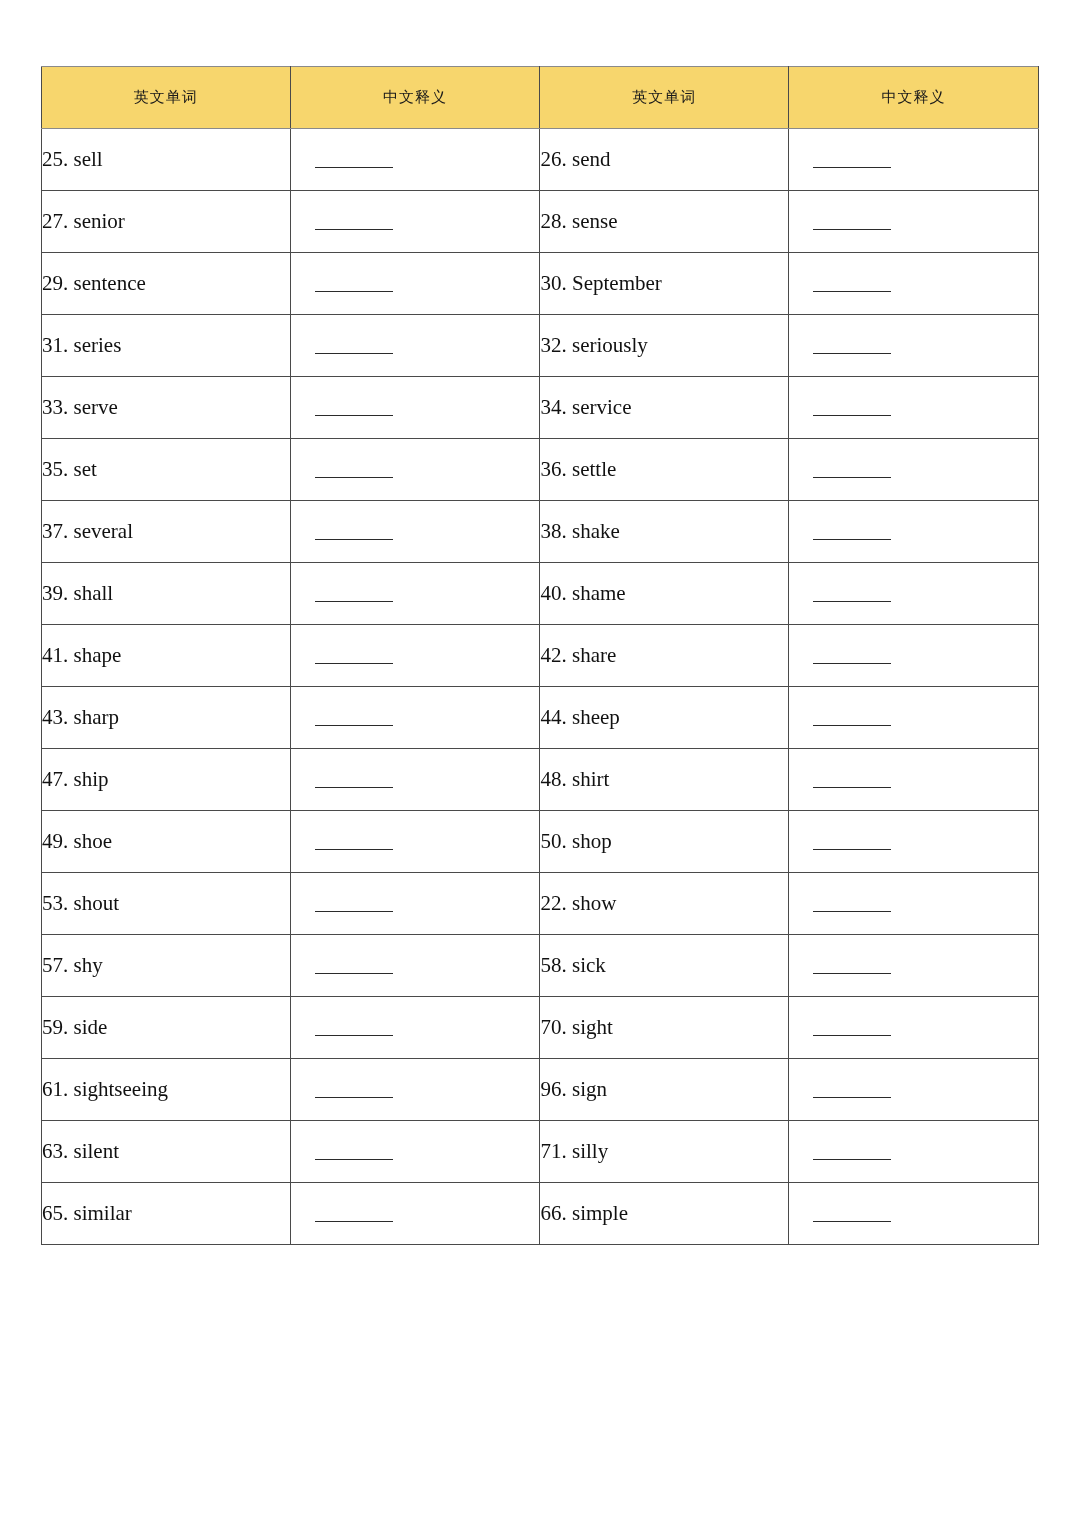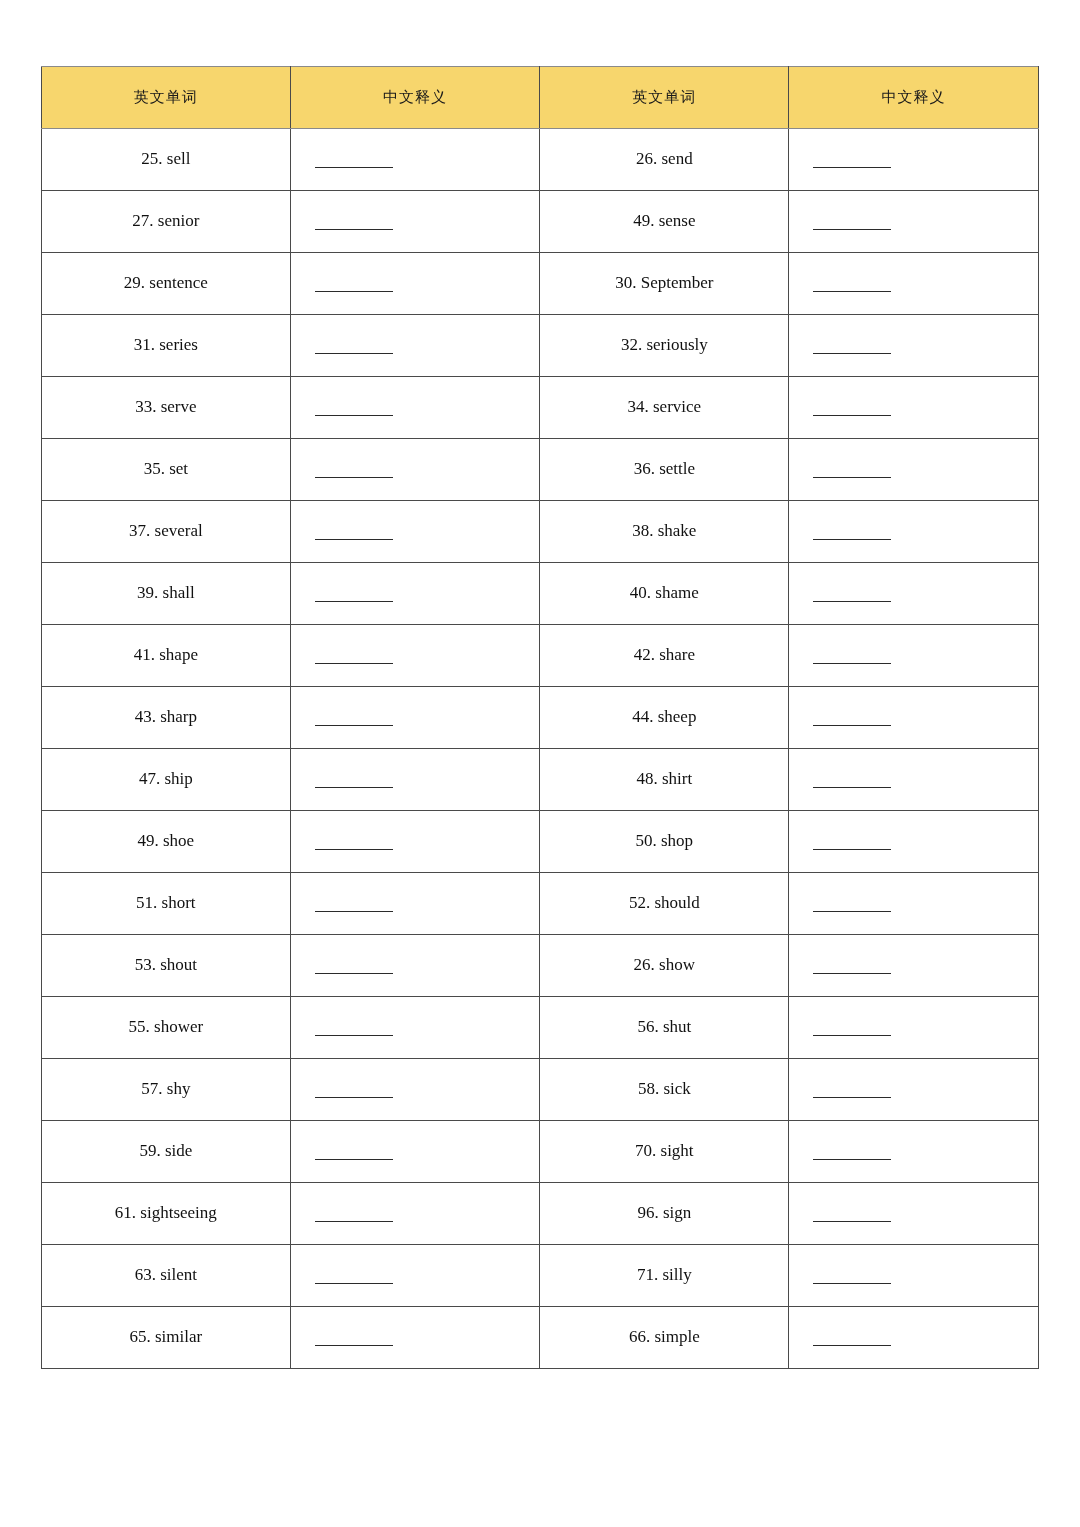--- a/index.html
+++ b/index.html
@@ -53,26 +53,25 @@
   thead th.hdr-def {
     border-top: 1px solid #8a8a8a;
     border-bottom: 1px solid #8a8a8a;
   }
 
   tbody td {
     height: 61px;
   }
 
   .word-cell {
-    font-size: 17px;
+    font-size: 21px;
     color: #111111;
     padding-left: 18px;
     line-height: 1.2;
     white-space: nowrap;
-    text-align: center;
   }
 
   .def-cell {
     position: relative;
   }
 
   .blank-line {
     display: block;
     width: 78px;
     height: 0;
@@ -109,21 +108,21 @@
           <td class="word-cell">26. send</td>
           <td class="def-cell">
             <span class="blank-line"></span>
           </td>
         </tr>
         <tr>
           <td class="word-cell">27. senior</td>
           <td class="def-cell">
             <span class="blank-line"></span>
           </td>
-          <td class="word-cell">49. sense</td>
+          <td class="word-cell">28. sense</td>
           <td class="def-cell">
             <span class="blank-line"></span>
           </td>
         </tr>
         <tr>
           <td class="word-cell">29. sentence</td>
           <td class="def-cell">
             <span class="blank-line"></span>
           </td>
           <td class="word-cell">30. September</td>
@@ -215,45 +214,25 @@
           <td class="word-cell">49. shoe</td>
           <td class="def-cell">
             <span class="blank-line"></span>
           </td>
           <td class="word-cell">50. shop</td>
           <td class="def-cell">
             <span class="blank-line"></span>
           </td>
         </tr>
         <tr>
-          <td class="word-cell">51. short</td>
-          <td class="def-cell">
-            <span class="blank-line"></span>
-          </td>
-          <td class="word-cell">52. should</td>
-          <td class="def-cell">
-            <span class="blank-line"></span>
-          </td>
-        </tr>
-        <tr>
           <td class="word-cell">53. shout</td>
           <td class="def-cell">
             <span class="blank-line"></span>
           </td>
-          <td class="word-cell">26. show</td>
-          <td class="def-cell">
-            <span class="blank-line"></span>
-          </td>
-        </tr>
-        <tr>
-          <td class="word-cell">55. shower</td>
-          <td class="def-cell">
-            <span class="blank-line"></span>
-          </td>
-          <td class="word-cell">56. shut</td>
+          <td class="word-cell">22. show</td>
           <td class="def-cell">
             <span class="blank-line"></span>
           </td>
         </tr>
         <tr>
           <td class="word-cell">57. shy</td>
           <td class="def-cell">
             <span class="blank-line"></span>
           </td>
           <td class="word-cell">58. sick</td>

